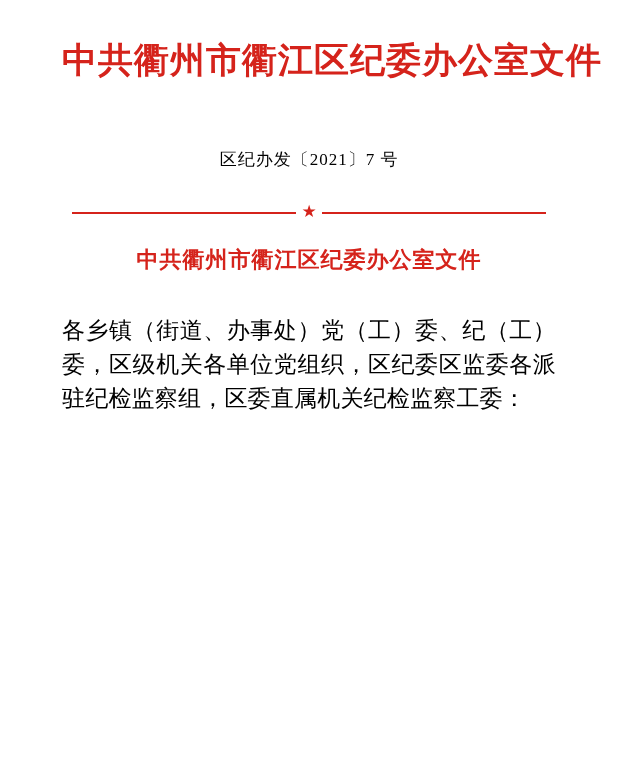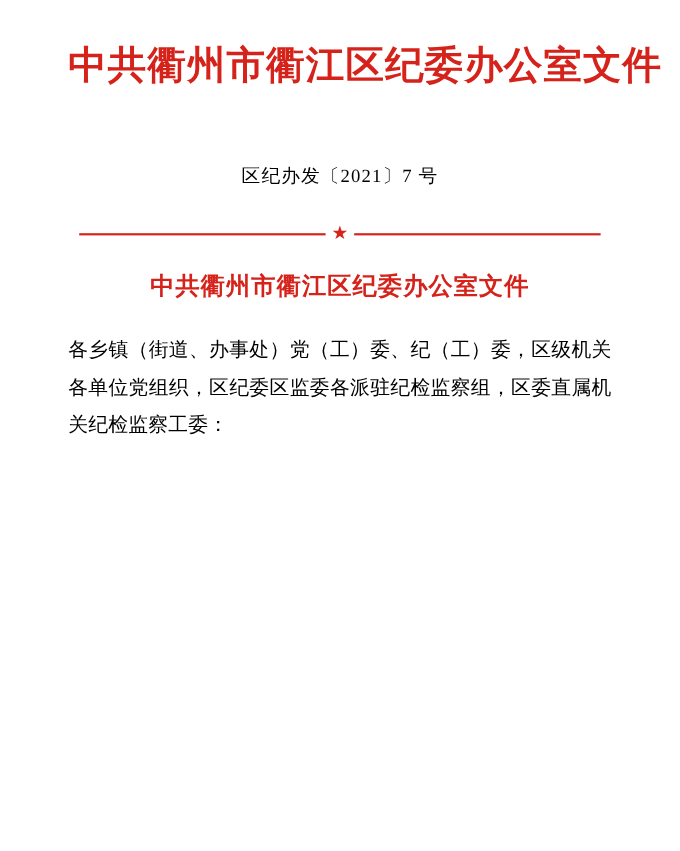--- a/index.html
+++ b/index.html
@@ -73,22 +73,22 @@
     color: #d5231b;
     font-family: "DejaVu Serif", "Liberation Serif", serif;
     font-weight: bold;
     font-size: 22px;
     letter-spacing: 1px;
   }
   .body-text {
     padding-top: 26px;
   }
   .body-text p {
-    margin: 0 0 2px 0;
-    font-size: 18px;
+    margin: 13px 0 2px 0;
+    font-size: 23px;
     line-height: 34px;
     text-align: justify;
     text-justify: inter-ideograph;
     letter-spacing: 0.2px;
   }
   .indent {
     text-indent: 2em;
   }
 </style>
 </head>

